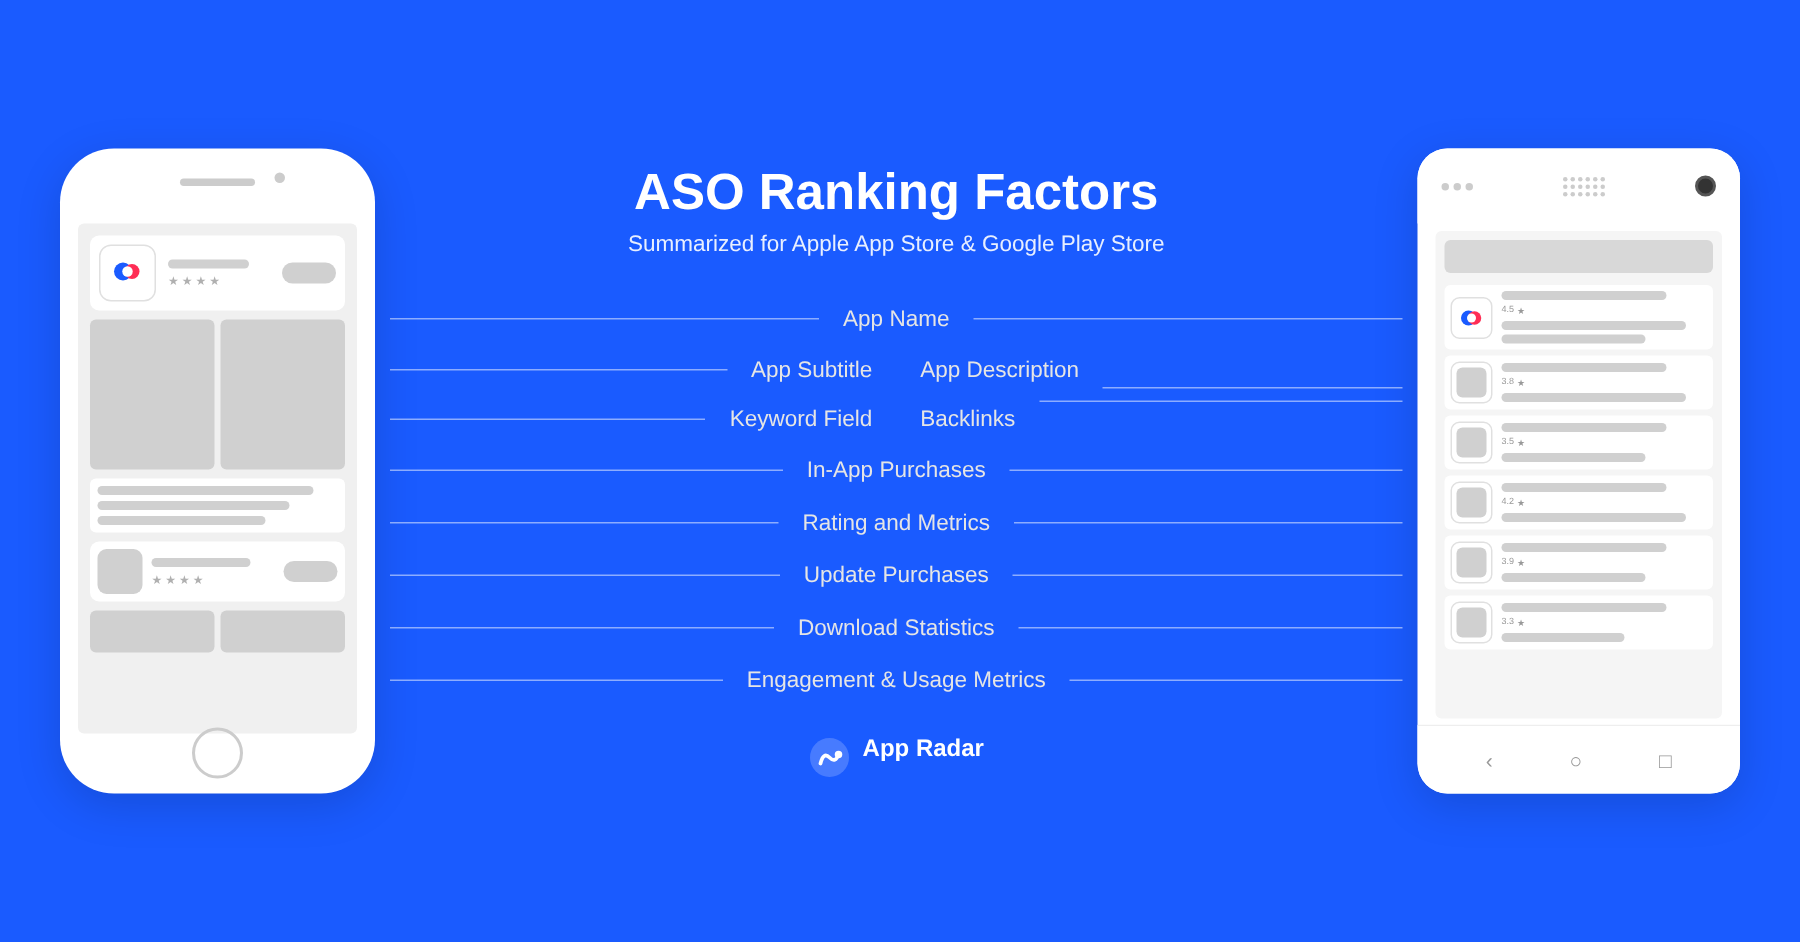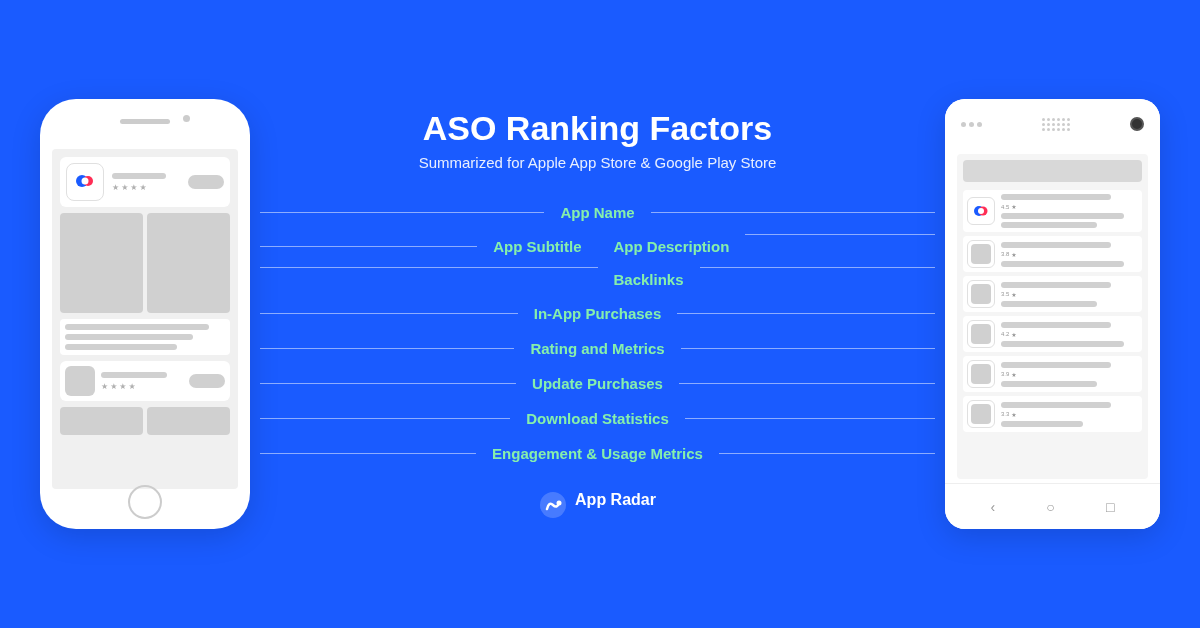--- a/index.html
+++ b/index.html
@@ -66,23 +66,23 @@
       margin: 5px 0;
     }
 
     .factor-line {
       flex: 1;
       height: 1px;
       background: rgba(255,255,255,0.5);
     }
 
     .factor-label {
-      color: #86efac;
+      color: #e5e5e5;
       font-size: 15px;
-      font-weight: 700;
+      font-weight: 400;
       padding: 4px 16px;
       text-align: center;
       white-space: nowrap;
     }
 
     .factor-line-short {
       flex: 1;
       height: 1px;
       background: rgba(255,255,255,0.5);
     }
@@ -467,29 +467,30 @@
         <div class="factor-line"></div>
         <span class="factor-label">App Name</span>
         <div class="factor-line"></div>
       </div>
 
       <div style="display:flex;align-items:flex-start;width:100%;gap:0;margin:4px 0;">
         <div style="flex:1;display:flex;align-items:center;">
           <div class="factor-line-short"></div>
           <span class="factor-label">App Subtitle</span>
         </div>
-        <div style="flex:1;display:flex;align-items:flex-start;justify-content:flex-end;">
+        <div style="flex:1;display:flex;align-items:flex-end;justify-content:flex-end;">
           <span class="factor-label">App Description</span>
           <div class="factor-line-short"></div>
         </div>
       </div>
 
       <div style="display:flex;align-items:flex-start;width:100%;gap:0;margin:4px 0;">
         <div style="flex:1;display:flex;align-items:center;">
           <div class="factor-line-short"></div>
+          <span class="factor-label">Keyword Field</span>
         </div>
         <div style="flex:1;display:flex;justify-content:flex-end;">
           <span class="factor-label">Backlinks</span>
           <div class="factor-line-short"></div>
         </div>
       </div>
 
       <div class="factor-row">
         <div class="factor-line"></div>
         <span class="factor-label">In-App Purchases</span>

